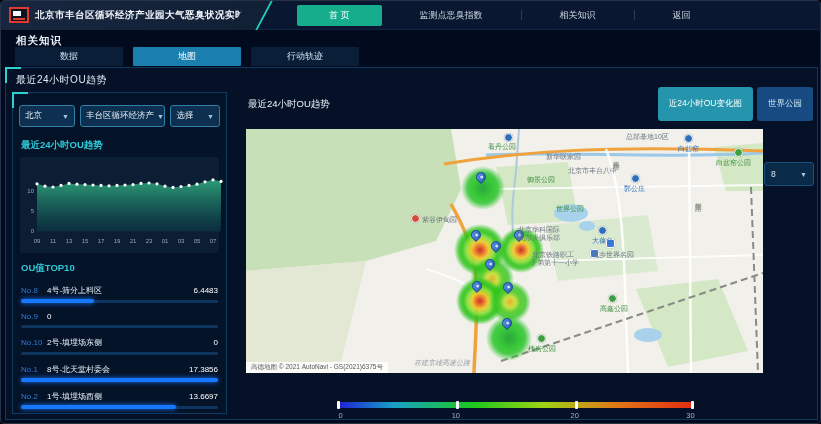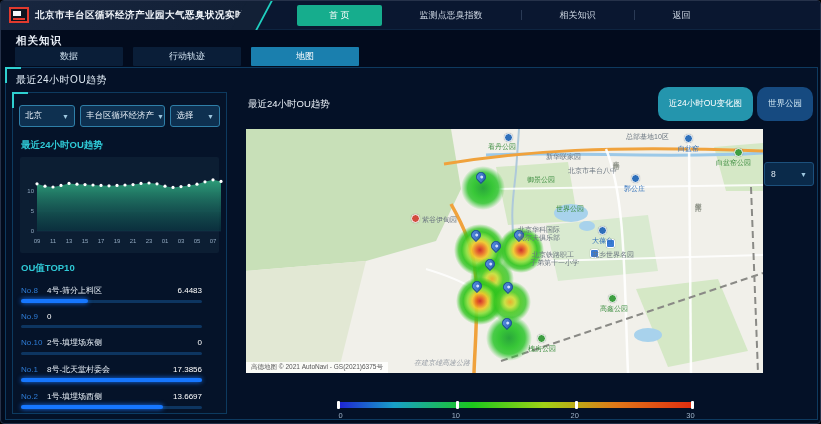--- a/index.html
+++ b/index.html
@@ -34,34 +34,34 @@
   
   .left-col { position:absolute; top:24px; left:6px; width:215px; height:322px; border:1px solid #0d3a5f; background:#051329; }
   .selects { display:flex; gap:5px; margin:12px 6px 0 6px; }
   .select { display:flex; align-items:center; justify-content:space-between; height:22px; background:#0e3050; border:1px solid #2f7fa8; border-radius:3px; padding:0 5px; color:#eaf2fa; font-size:8.5px; cursor:pointer; white-space:nowrap; overflow:hidden; }
   .select .chev { color:#9fc8e0; font-size:7px; margin-left:3px; }
   .sel-1 { width:60px; } .sel-2 { width:92px; } .sel-3 { width:53px; }
   .chart-title { margin:12px 0 0 8px; font-size:9.5px; font-weight:bold; color:#2fc9d6; }
   .chart-card { margin:5px 7px 0 7px; background:#0c1e33; border-radius:2px; padding:2px 0; }
   .ax { font-size:6px; fill:#8fa6bd; }
   .ou-title { margin:9px 0 10px 8px; font-size:9.5px; font-weight:bold; color:#2fc9d6; }
-  .ou-row { margin:0 24px 9px 8px; }
+  .ou-row { margin:0 8px 9px 8px; }
   .ou-line { display:flex; align-items:baseline; }
   .ou-rank { font-size:8px; color:#2e7cd6; width:26px; flex:0 0 auto; }
   .ou-label { font-size:8px; color:#e6eef6; flex:1; white-space:nowrap; overflow:hidden; }
   .ou-value { font-size:8px; color:#fff; }
   .ou-track { margin-top:4px; height:3px; background:#0d3560; border-radius:2px; position:relative; }
   .ou-fill { position:absolute; left:0; top:-1px; height:4px; background:#1677ff; border-radius:2px; box-shadow:0 0 5px #1677ff; }
 
   
   .map-col { position:absolute; top:24px; left:234px; width:577px; height:326px; }
   .map-header { display:flex; align-items:center; height:24px; padding:0 4px 0 8px; }
   .map-title { font-size:9.5px; color:#eef4fb; }
   .map-btns { margin-left:auto; display:flex; gap:4px; }
-  .map-btn { height:14px; display:flex; align-items:center; padding:17px 11px; font-size:8.5px; color:#cfe6f2; background:#164a80; border-radius:10px; cursor:pointer; }
+  .map-btn { height:14px; display:flex; align-items:center; padding:17px 11px; font-size:8.5px; color:#cfe6f2; background:#164a80; border-radius:3px; cursor:pointer; }
   .map-btn.active { background:#2495ad; color:#fff; }
 
   .map-box { position:absolute; top:37px; left:6px; width:517px; height:244px; background:#f1f0ea; overflow:hidden; }
   .map-label { position:absolute; font-size:7px; color:#6b7680; white-space:nowrap; line-height:1.1; }
   .map-label.park { color:#3e8e41; }
   .map-label.station { color:#2e6fba; }
   .map-label.road { color:#8a8f84; writing-mode:vertical-rl; letter-spacing:1px; }
   .map-label.construction { color:#9aa0a8; font-style:italic; }
   .poi { position:absolute; width:9px; height:9px; border-radius:50%; border:1px solid #fff; box-shadow:0 0 1px rgba(0,0,0,.4); }
   .poi.metro { background:#2e6fba; }
@@ -107,22 +107,22 @@
       <div class="nav-divider"></div>
       <div class="nav-item">相关知识</div>
       <div class="nav-divider"></div>
       <div class="nav-item">返回</div>
     </div>
   </div>
 
   <div class="publish-label">相关知识</div>
   <div class="tabs">
     <div class="tab">数据</div>
+    <div class="tab active">地图</div>
     <div class="tab">行动轨迹</div>
-    <div class="tab active">地图</div>
   </div>
 
   <div class="main-panel corner">
     <div class="section-title">最近24小时OU趋势</div>
 
     <div class="left-col corner">
       <div class="selects">
         <div class="select sel-1">
           <span>北京</span>
           <span class="chev">▼</span>

